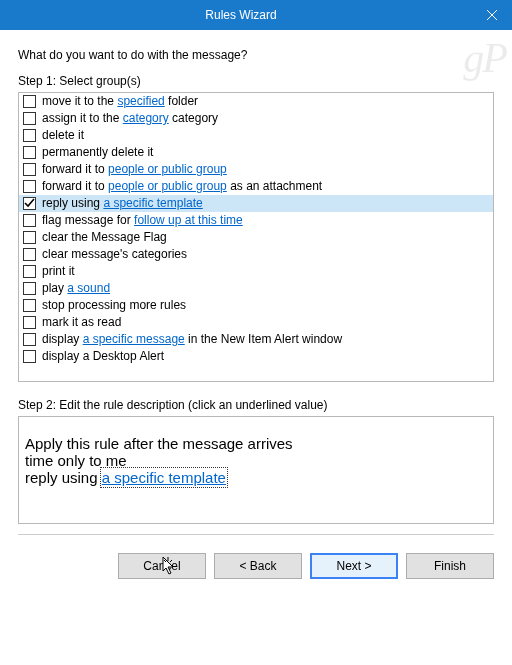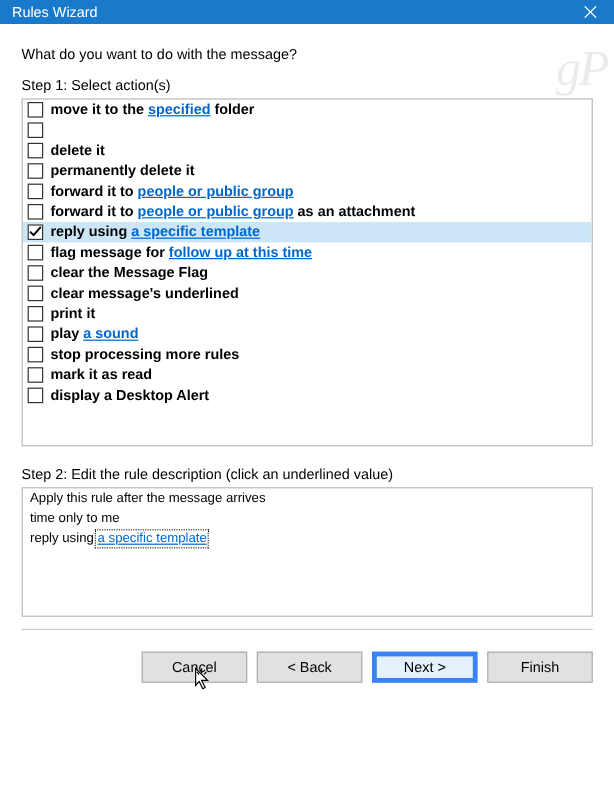--- a/index.html
+++ b/index.html
@@ -10,25 +10,26 @@
     background: #fff;
     color: #000;
     width: 512px;
     height: 665px;
     overflow: hidden;
     position: relative;
   }
   .titlebar {
     background: #1979ca;
     color: #fff;
-    height: 20px;
+    height: 30px;
     display: flex;
     align-items: center;
     padding: 0 10px;
     font-size: 12px;
+    text-align: center;
   }
   .titlebar .title { flex: 1; }
   .titlebar .close {
     width: 40px;
     height: 30px;
     display: flex;
     align-items: center;
     justify-content: center;
     margin-right: -10px;
   }
@@ -45,21 +46,20 @@
     background: #fff;
   }
   .action-row {
     display: flex;
     align-items: center;
     height: 17px;
     padding: 0 4px;
     white-space: nowrap;
     font-size: 12px;
     line-height: 17px;
-    font-weight: bold;
   }
   .action-row.selected { background: #cde6f7; }
   .chk {
     width: 13px;
     height: 13px;
     border: 1px solid #333;
     margin-right: 6px;
     background: #fff;
     display: inline-flex;
     align-items: center;
@@ -69,22 +69,22 @@
   .chk svg { display: none; }
   .chk.checked svg { display: block; }
   .link {
     color: #0066cc;
     text-decoration: underline;
     cursor: pointer;
   }
   .desc-box {
     border: 1px solid #b8b8b8;
     height: 108px;
-    padding: 0 6px;
-    font-size: 11px;
+    padding: 18px 6px;
+    font-size: 15px;
     line-height: 17px;
     margin-bottom: 10px;
   }
   .desc-box .link.focused {
     outline: 1px dotted #333;
     outline-offset: 1px;
   }
   .hr {
     border: none;
     border-top: 1px solid #ccc;
@@ -100,21 +100,21 @@
     width: 88px;
     height: 26px;
     background: #e1e1e1;
     border: 1px solid #adadad;
     font-family: inherit;
     font-size: 12px;
     cursor: pointer;
   }
   .btn.default {
     background: #e5f1fb;
-    border: 4px solid #3b82f6;
+    border: 2px solid #3b82f6;
   }
   .watermark {
     position: absolute;
     top: 34px;
     right: 6px;
     font-family: Georgia, serif;
     font-style: italic;
     font-size: 42px;
     color: rgba(0,0,0,0.08);
     pointer-events: none;
@@ -139,28 +139,29 @@
         <line x1="10" y1="0" x2="0" y2="10"></line>
       </svg>
   </div>
 </div>
 
 <div class="watermark">gP</div>
 
 <div class="content">
   <div class="prompt">What do you want to do with the message?</div>
 
-  <div class="step-label">Step 1: Select action(s)</div>
+  <div class="step-label">Step 1: Select group(s)</div>
   <div class="listbox" id="actions-list">
       <div class="action-row">
         <span class="chk"></span>
         <span><span>move it to the </span><span class="link">specified</span><span> folder</span></span>
       </div>
       <div class="action-row">
         <span class="chk"></span>
+        <span><span>assign it to the </span><span class="link">category</span><span> category</span></span>
       </div>
       <div class="action-row">
         <span class="chk"></span>
         <span><span>delete it</span></span>
       </div>
       <div class="action-row">
         <span class="chk"></span>
         <span><span>permanently delete it</span></span>
       </div>
       <div class="action-row">
@@ -182,37 +183,41 @@
       <div class="action-row">
         <span class="chk"></span>
         <span><span>flag message for </span><span class="link">follow up at this time</span></span>
       </div>
       <div class="action-row">
         <span class="chk"></span>
         <span><span>clear the Message Flag</span></span>
       </div>
       <div class="action-row">
         <span class="chk"></span>
-        <span><span>clear message's underlined</span></span>
+        <span><span>clear message's categories</span></span>
       </div>
       <div class="action-row">
         <span class="chk"></span>
         <span><span>print it</span></span>
       </div>
       <div class="action-row">
         <span class="chk"></span>
         <span><span>play </span><span class="link">a sound</span></span>
       </div>
       <div class="action-row">
         <span class="chk"></span>
         <span><span>stop processing more rules</span></span>
       </div>
       <div class="action-row">
         <span class="chk"></span>
         <span><span>mark it as read</span></span>
+      </div>
+      <div class="action-row">
+        <span class="chk"></span>
+        <span><span>display </span><span class="link">a specific message</span><span> in the New Item Alert window</span></span>
       </div>
       <div class="action-row">
         <span class="chk"></span>
         <span><span>display a Desktop Alert</span></span>
       </div>
     </div>
 
   <div class="spacer"></div>
 
   <div class="step-label">Step 2: Edit the rule description (click an underlined value)</div>

